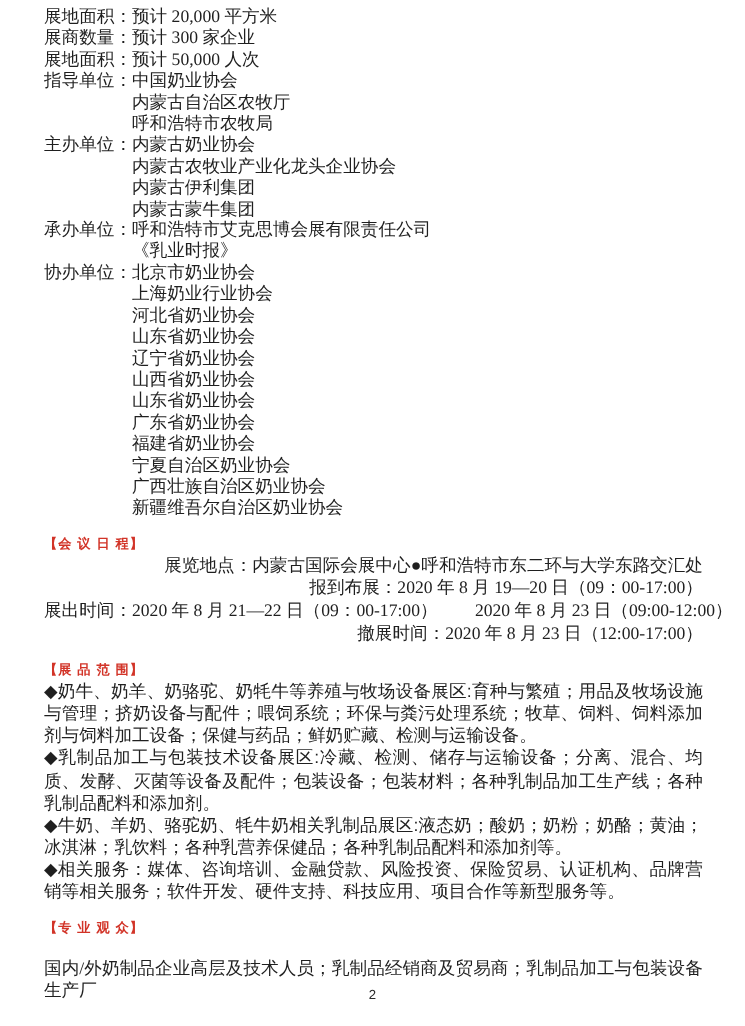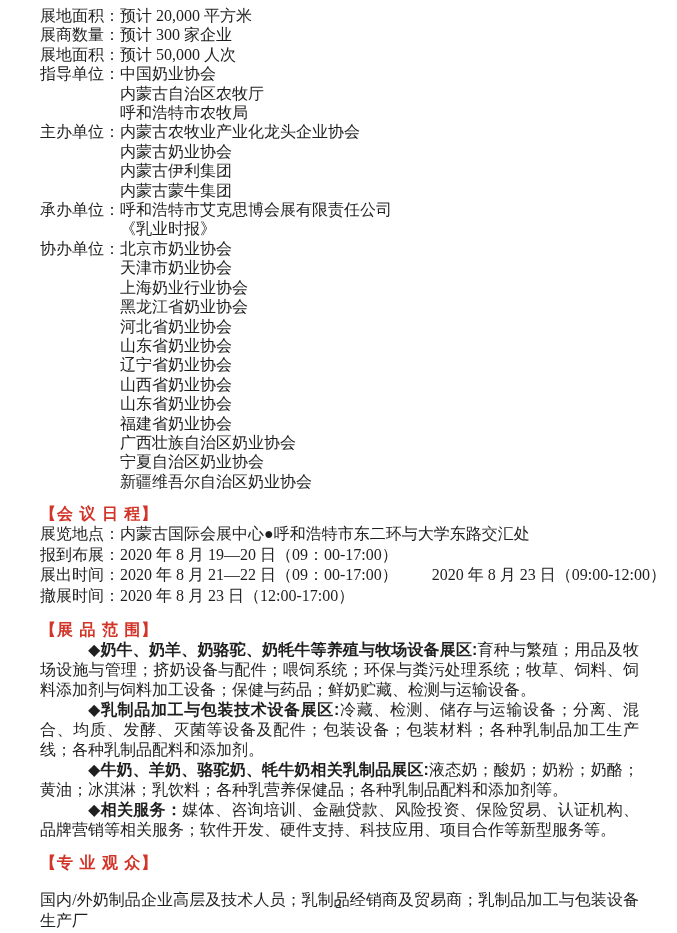--- a/index.html
+++ b/index.html
@@ -20,42 +20,41 @@
   .info-row { display: flex; }
   .info-label { flex: 0 0 80px; white-space: nowrap; line-height: 19.4px; }
   .info-values { flex: 1; }
   .info-values .val { line-height: 19.4px; white-space: nowrap; }
 
   
   .section-heading {
     color: var(--red, #d23428);
     font-weight: bold;
     font-family: "Liberation Sans", "DejaVu Sans", sans-serif;
-    font-size: 16px;
+    font-size: 12px;
     line-height: 21px;
     margin-top: 12px;
     letter-spacing: 1px;
   }
 
   
-  .schedule-row { line-height: 20.6px; white-space: nowrap; }
+  .schedule-row { line-height: 20.6px; white-space: nowrap; text-align: right; }
   .schedule-label { }
   .schedule-text { }
   .schedule-extra { margin-left: 34px; }
 
   
   .scope-item {
     margin: 0;
     line-height: 20.1px;
     text-align: justify;
   }
   .scope-title {
-    font-weight: bold;
+    font-weight: normal;
     font-family: "Liberation Sans", "DejaVu Sans", sans-serif;
-    margin-left: 48px;
   }
 
   .audience-body { line-height: 20.1px; text-align: justify; margin-top: 17px; }
 
   .page-number {
     position: absolute;
     left: 0; right: 0;
     bottom: 22px;
     text-align: center;
     font-size: 12px;
@@ -96,50 +95,49 @@
       <div class="info-values">
         <div class="val">中国奶业协会</div>
         <div class="val">内蒙古自治区农牧厅</div>
         <div class="val">呼和浩特市农牧局</div>
       </div>
     </div>
 
     <div class="info-row">
       <span class="info-label">主办单位：</span>
       <div class="info-values">
+        <div class="val">内蒙古奶业协会</div>
         <div class="val">内蒙古农牧业产业化龙头企业协会</div>
-        <div class="val">内蒙古奶业协会</div>
         <div class="val">内蒙古伊利集团</div>
         <div class="val">内蒙古蒙牛集团</div>
       </div>
     </div>
 
     <div class="info-row">
       <span class="info-label">承办单位：</span>
       <div class="info-values">
         <div class="val">呼和浩特市艾克思博会展有限责任公司</div>
         <div class="val">《乳业时报》</div>
       </div>
     </div>
 
     <div class="info-row">
       <span class="info-label">协办单位：</span>
       <div class="info-values">
         <div class="val">北京市奶业协会</div>
-        <div class="val">天津市奶业协会</div>
         <div class="val">上海奶业行业协会</div>
-        <div class="val">黑龙江省奶业协会</div>
         <div class="val">河北省奶业协会</div>
         <div class="val">山东省奶业协会</div>
         <div class="val">辽宁省奶业协会</div>
         <div class="val">山西省奶业协会</div>
         <div class="val">山东省奶业协会</div>
+        <div class="val">广东省奶业协会</div>
         <div class="val">福建省奶业协会</div>
+        <div class="val">宁夏自治区奶业协会</div>
         <div class="val">广西壮族自治区奶业协会</div>
-        <div class="val">宁夏自治区奶业协会</div>
         <div class="val">新疆维吾尔自治区奶业协会</div>
       </div>
     </div>
   </div>
 
   <div>
     <div class="section-heading">【会 议 日 程】</div>
 
     <div class="schedule-row">
       <span class="schedule-label">展览地点：</span><span class="schedule-text">内蒙古国际会展中心●呼和浩特市东二环与大学东路交汇处</span>

